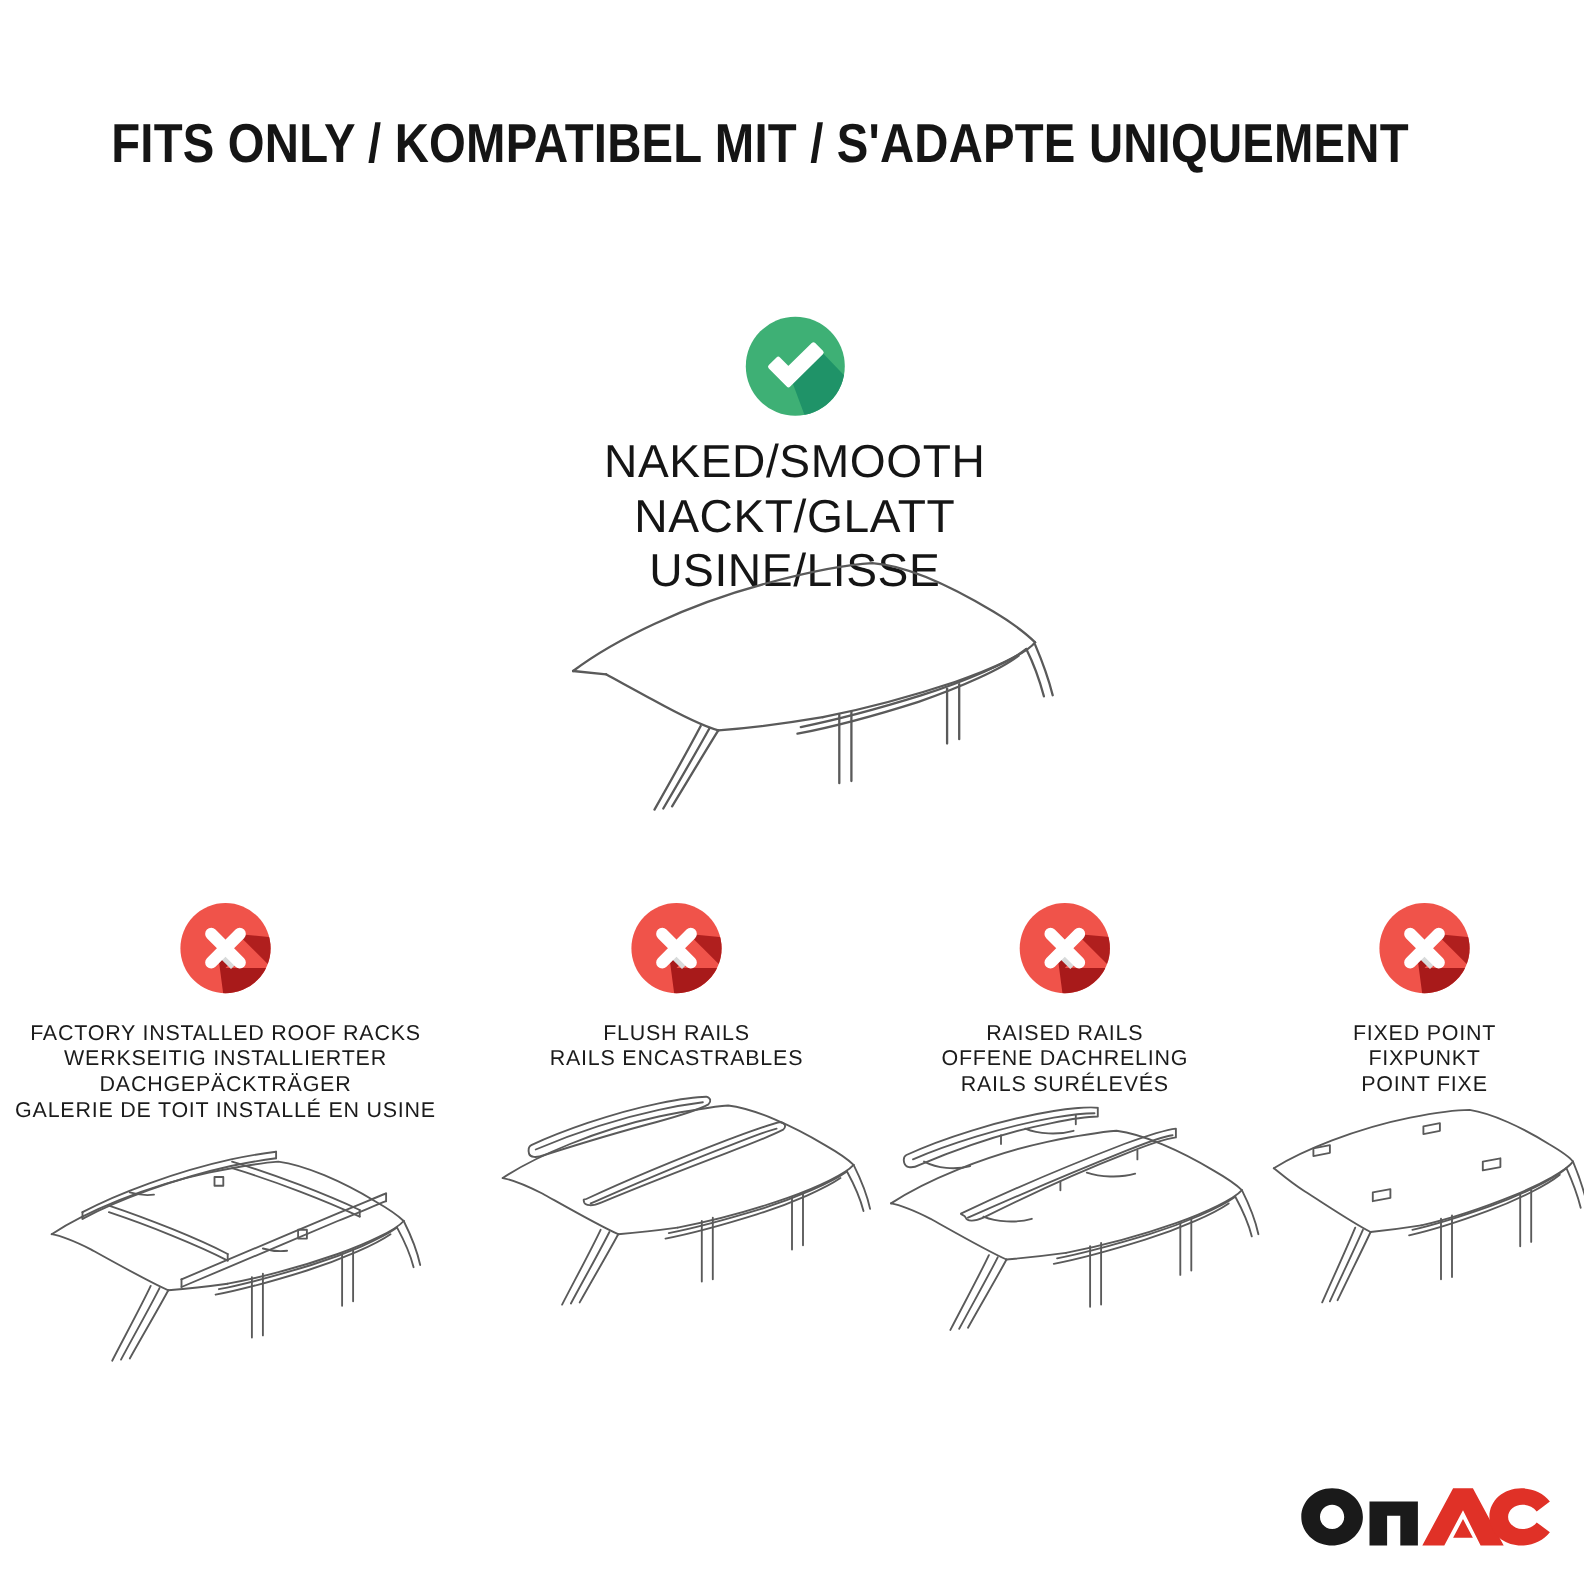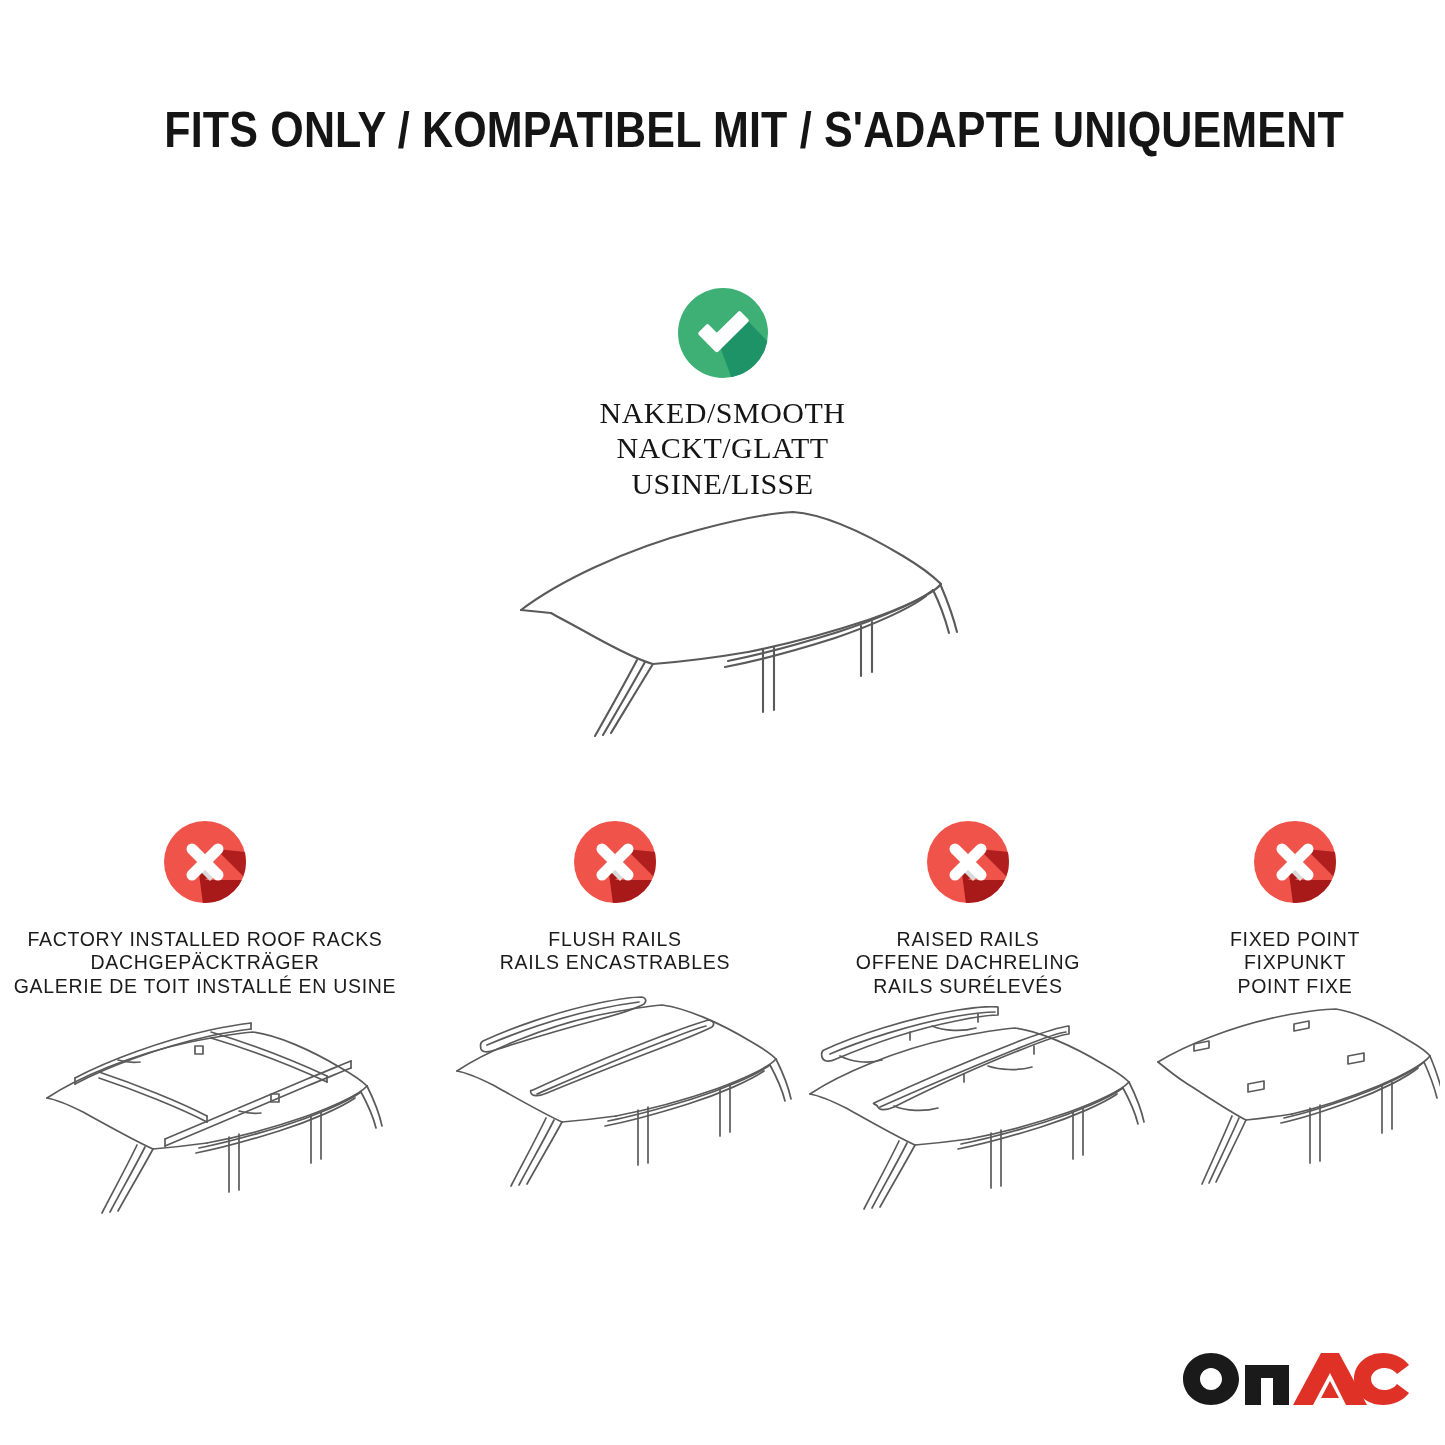--- a/index.html
+++ b/index.html
@@ -15,21 +15,21 @@
     font-family: "Liberation Sans", sans-serif;
     color: #111111;
   }
 
   
   .header {
     position: absolute;
     top: 104px;
     left: 0;
     width: 1445px;
-    text-align: right;
+    text-align: left;
   }
   .header-title {
     font-family: "Liberation Sans Narrow", "Liberation Sans", sans-serif;
     font-weight: bold;
     font-size: 50px;
     letter-spacing: 0.2px;
     line-height: 1.05;
     color: #151515;
     transform: scaleX(0.86);
     transform-origin: center top;
@@ -45,26 +45,25 @@
     text-align: center;
   }
   .badge-check {
     width: 92px;
     height: 92px;
     margin: 0 auto;
     position: relative;
   }
   .hero-label {
     margin-top: 16px;
-    font-size: 30px;
+    font-size: 42px;
     line-height: 1.18;
     letter-spacing: 0.5px;
     font-weight: 400;
     color: #151515;
-    font-family: Liberation Serif, serif;
   }
   .hero-illus {
     position: absolute;
     top: 490px;
     left: 0;
     width: 1445px;
     text-align: center;
   }
 
   
@@ -199,20 +198,21 @@
           <path d="M42 42 L54 54 L47 61 L35 49 Z" fill="#D8DADA"></path>
         </g>
         <g stroke="#FFFFFF" stroke-width="11" stroke-linecap="round">
           <line x1="29" y1="29" x2="55" y2="55"></line>
           <line x1="55" y1="29" x2="29" y2="55"></line>
         </g>
       </svg>
     </div>
     <div class="col-label wrapped">
       <div>FACTORY INSTALLED ROOF RACKS</div>
+      <div>WERKSEITIG INSTALLIERTER</div>
       <div>DACHGEPÄCKTRÄGER</div>
       <div>GALERIE DE TOIT INSTALLÉ EN USINE</div>
     </div>
     <div class="col-illus">
       <svg class="illus-svg" width="380" height="215" viewBox="0 0 380 215">
         <g fill="none" stroke="#5A5A5A" stroke-width="1.7" stroke-linecap="round" stroke-linejoin="round">
 
           <path d="M32 92 C 62 72, 118 48, 175 36 C 205 30, 225 27, 238 26
                    C 262 29, 296 44, 326 62 C 340 70, 348 76, 352 80"></path>
           <path d="M352 80 C 345 88, 320 100, 292 110 C 255 123, 218 132, 192 137"></path>

